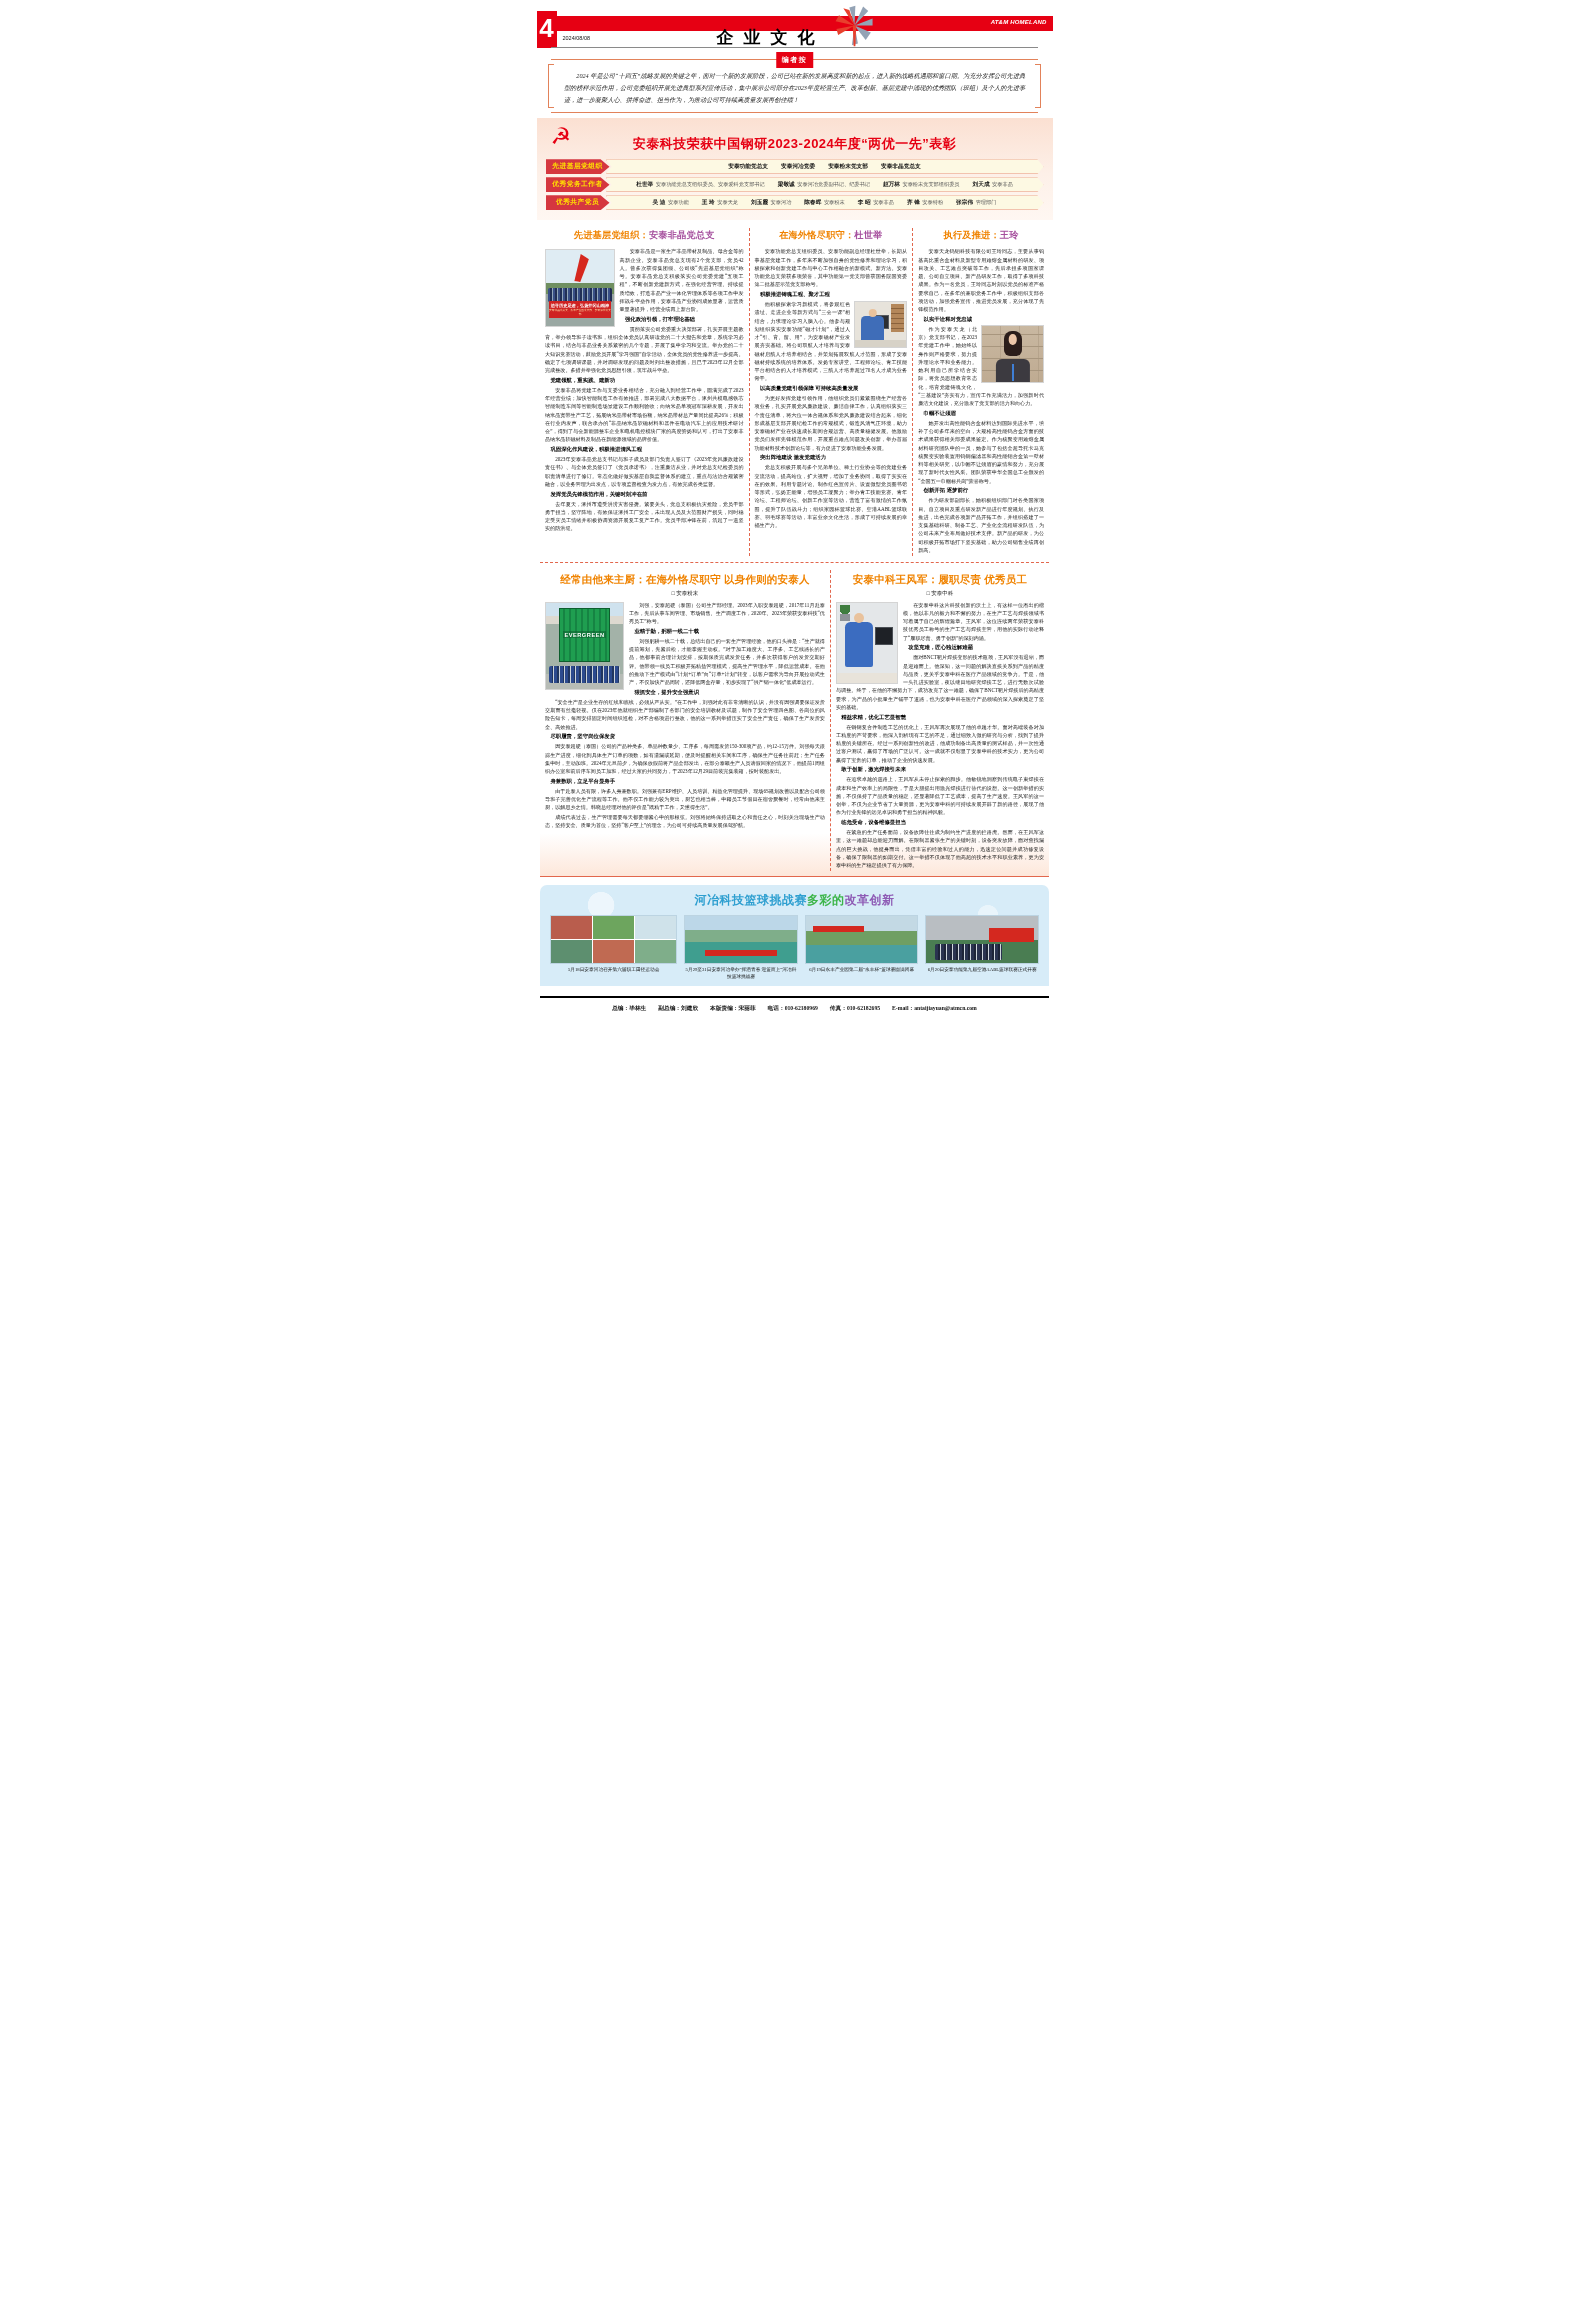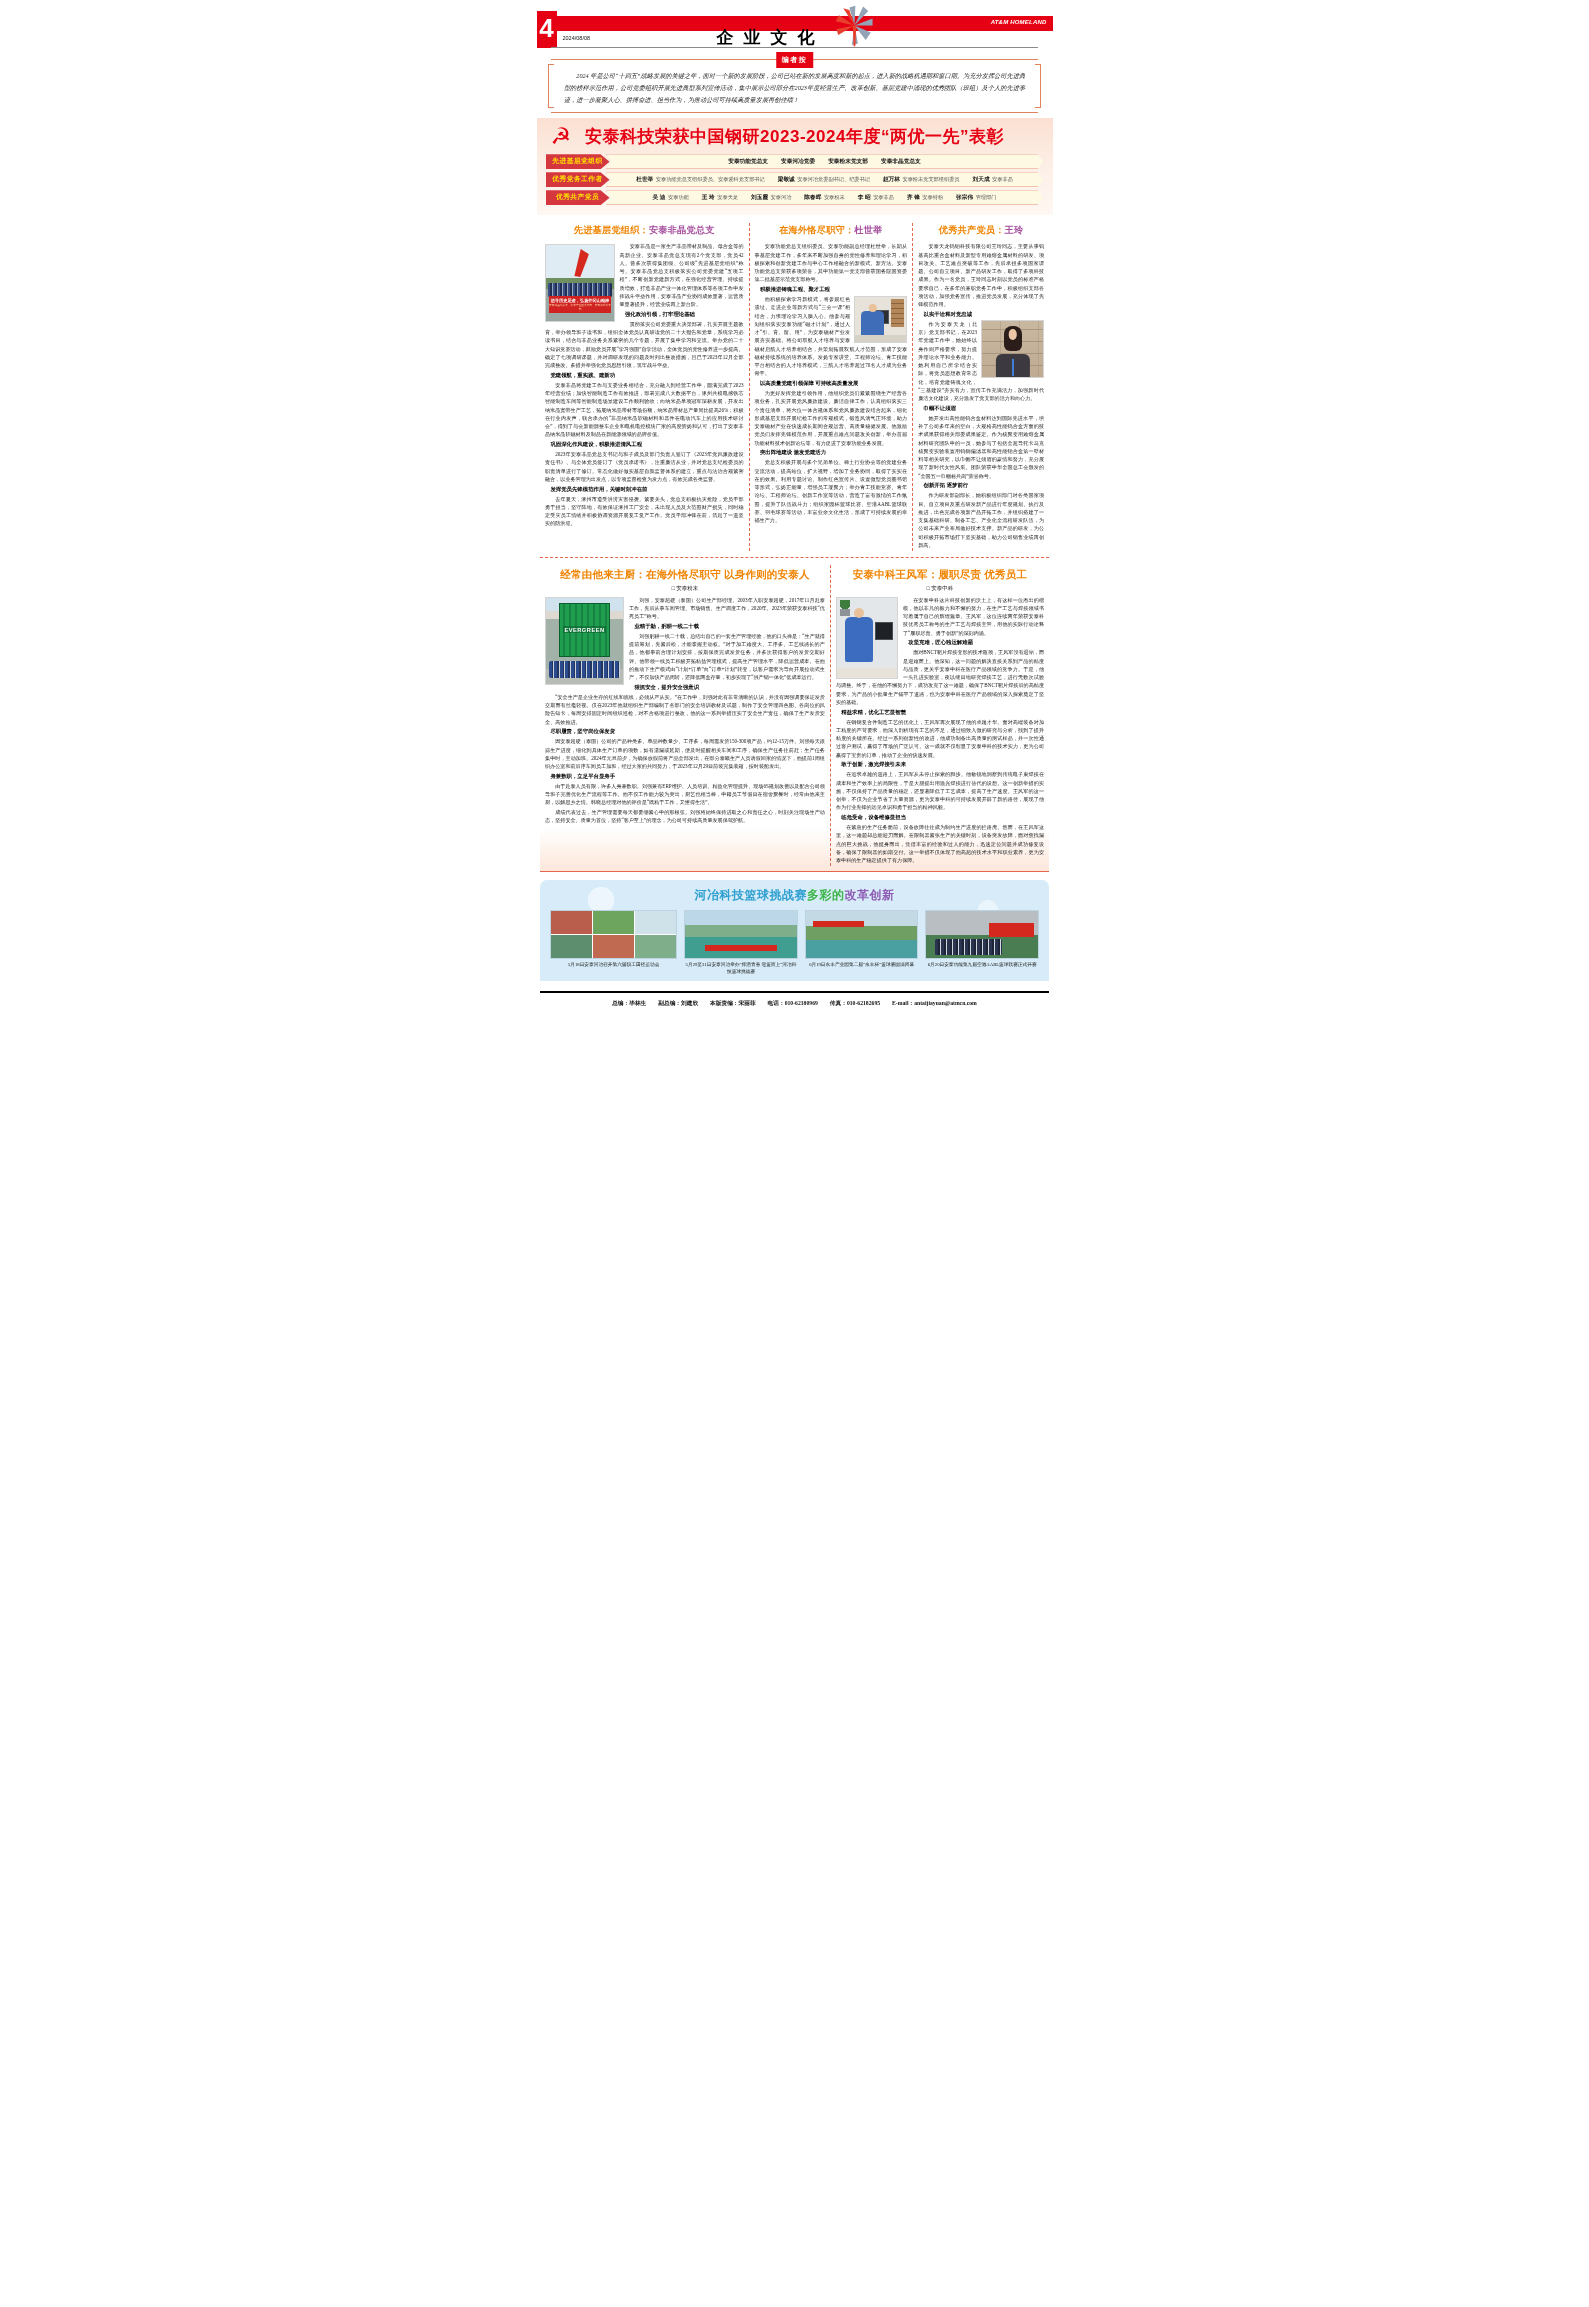--- a/index.html
+++ b/index.html
@@ -25,22 +25,22 @@
   .ednote:before{left:-3px;border-right:none;}
   .ednote:after{right:-3px;border-left:none;}
   .ednote-label{position:absolute;top:-8px;left:50%;transform:translateX(-50%);background:#e60013;color:#fff;
                 font-family:"Liberation Sans",sans-serif;font-weight:bold;font-size:7px;padding:3px 6px;letter-spacing:1.5px;}
   .ednote-text{margin:0;font-size:6.2px;line-height:1.9;text-indent:2em;font-style:italic;color:#222;text-align:justify;}
 
   
   .award{margin:5px 7px 0;background:linear-gradient(180deg,#fbe0d2 0%,#fdf0e8 55%,#fff7f2 100%);
          padding:5px 5px 7px;position:relative;}
   .award-emblem{position:absolute;left:14px;top:7px;font-size:23px;color:#e60013;line-height:1;}
-  .award-title{margin:2px 0 6px;text-align:center;color:#e60013;font-family:"Liberation Sans",sans-serif;
-               font-weight:bold;font-size:17px;letter-spacing:0.5px;}
+  .award-title{margin:12px 0 6px;text-align:center;color:#e60013;font-family:"Liberation Sans",sans-serif;
+               font-weight:bold;font-size:13px;letter-spacing:0.5px;}
   .arow{display:flex;align-items:stretch;margin:3px 4px;height:15px;}
   .arow-label{flex:0 0 64px;background:#d5373f;color:#ffe100;font-family:"Liberation Sans",sans-serif;
               font-weight:bold;font-size:6.7px;display:flex;align-items:center;justify-content:center;
               clip-path:polygon(0 0,86% 0,100% 50%,86% 100%,0 100%);letter-spacing:0.5px;}
   .arow-bar{flex:1;margin-left:-4px;background:#fdf9e3;border:0.5px solid #f2c3ae;display:flex;align-items:center;
             justify-content:center;gap:13px;clip-path:polygon(0 0,98.6% 0,100% 50%,98.6% 100%,0 100%,1.4% 50%);
             padding:0 15px;flex-wrap:nowrap;overflow:hidden;}
   .entry{white-space:nowrap;font-size:5.7px;}
   .entry b{font-family:"Liberation Sans",sans-serif;font-size:5.7px;color:#111;}
   .entry .org{color:#555;margin-left:2.5px;font-size:5.2px;}
@@ -254,21 +254,21 @@
   </div>
 <p class="para">他积极探索学习新模式，将参观红色遗址、走进企业等新方式与“三会一课”相结合，力求理论学习入脑入心。他参与规划组织落实安泰功能“磁才计划”，通过人才“引、育、留、用”，为安泰磁材产业发展夯实基础。将公司双航人才培养与安泰磁材启航人才培养相结合，并策划拓展双航人才范围，形成了安泰磁材持续系统的培养体系。发扬专家讲堂、工程师论坛、青工技能平台相结合的人才培养模式，三航人才培养超过70名人才成为业务骨干。</p>
           <div class="sub">以高质量党建引领保障 可持续高质量发展</div>
           <p class="para">为更好发挥党建引领作用，他组织党员们紧紧围绕生产经营各项业务，扎实开展党风廉政建设、廉洁自律工作，认真组织落实三个责任清单，将六位一体合规体系和党风廉政建设结合起来，细化形成基层支部开展纪检工作的常规模式，锻造风清气正环境，助力安泰磁材产业在快速成长期间合规运营、高质量稳健发展。他激励党员们发挥先锋模范作用，开展重点难点问题攻关创新，举办首届功能材料技术创新论坛等，有力促进了安泰功能业务发展。</p>
           <div class="sub">突出阵地建设 激发党建活力</div>
           <p class="para">党总支积极开展与多个兄弟单位、稀土行业协会等的党建业务交流活动，提高站位，扩大视野，增加了业务协同，取得了实实在在的效果。利用专题讨论、制作红色宣传片、设置微型党员图书馆等形式，弘扬正能量，增强员工凝聚力；举办青工技能竞赛、青年论坛、工程师论坛、创新工作室等活动，营造了富有激情的工作氛围，提升了队伍战斗力；组织家园杯篮球比赛、空港AABL篮球联赛、羽毛球赛等活动，丰富业余文化生活，形成了可持续发展的幸福生产力。</p>
         </div>
     </article>
     <article class="col col3">
       <h3 class="hl">
-        <span class="lab">优秀共产党员：</span><span class="nm">王玲</span>
+        <span class="lab">执行及推进：</span><span class="nm">王玲</span>
       </h3>
       <div class="art-body">
           <p class="para">安泰天龙钨钼科技有限公司王玲同志，主要从事钨基高比重合金材料及新型专用难熔金属材料的研发、项目攻关、工艺难点突破等工作，先后承担多项国家课题、公司自立项目、新产品研发工作，取得了多项科技成果。作为一名党员，王玲同志时刻以党员的标准严格要求自己，在多年的兼职党务工作中，积极组织支部各项活动，加强党务宣传，推进党员发展，充分体现了先锋模范作用。</p>
           <div class="sub">以实干诠释对党忠诚</div>
   <div class="ph ph-col3">
     <div class="stone"></div>
     <div class="wm-hair"></div>
     <div class="wm-face"></div>
     <div class="wm-body"></div>
     <div class="wm-lanyard"></div>

